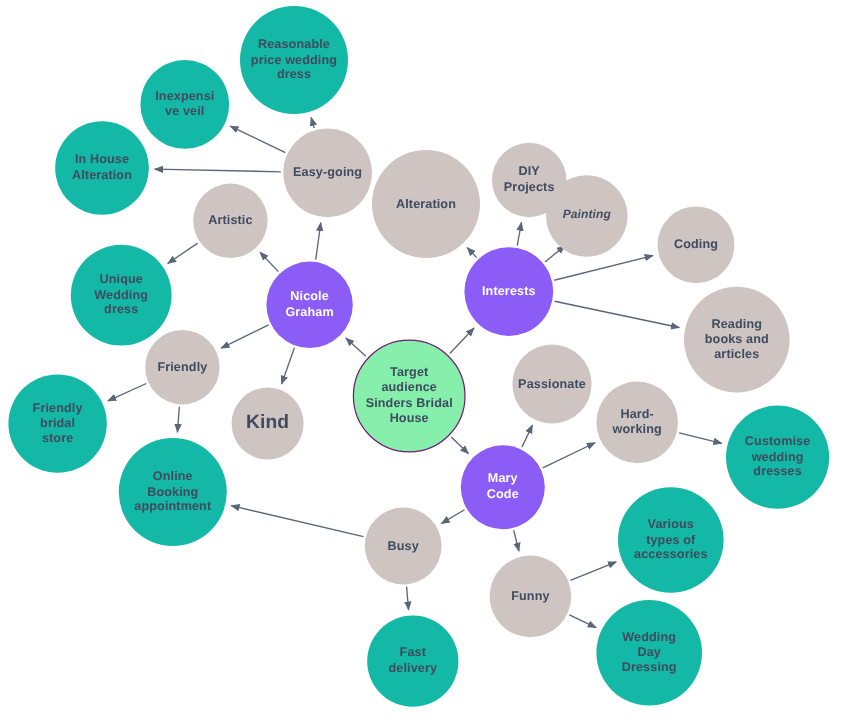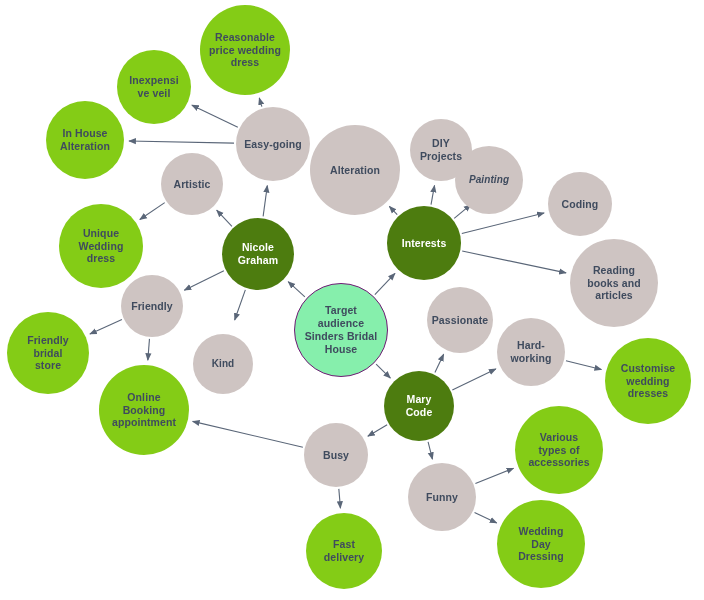--- a/index.html
+++ b/index.html
@@ -36,23 +36,23 @@
     color: #3f4b5e;
     font-weight: bold;
     letter-spacing: 0.1px;
     line-height: 1.22;
   }
   .node .label {
     display: block;
     padding: 0 4px;
     white-space: pre-line;
   }
-  .n-pink  { background: #84cc16; }
+  .n-pink  { background: #14b8a6; }
   .n-mauve { background: #cec4c2; }
-  .n-dark  { background: #4d7c0f; color: #ffffff; }
+  .n-dark  { background: #8b5cf6; color: #ffffff; }
   .n-white {
     background: #86efac;
     border: 1px solid #701a75;
   }
 </style>
 </head>
 <body>
 
 <div id="canvas">
   <svg id="edges" viewBox="0 0 704 600">
@@ -109,21 +109,21 @@
       </div>
       <div class="node n-mauve" style="left: 236px; top: 107px; width: 74px; height: 74px; font-size: 10.5px;">
         <span class="label">Easy-going</span>
       </div>
       <div class="node n-mauve" style="left: 161px; top: 153px; width: 62px; height: 62px; font-size: 10.5px;">
         <span class="label">Artistic</span>
       </div>
       <div class="node n-mauve" style="left: 121px; top: 275px; width: 62px; height: 62px; font-size: 10.5px;">
         <span class="label">Friendly</span>
       </div>
-      <div class="node n-mauve" style="left: 193px; top: 334px; width: 60px; height: 60px; font-size: 10px;">
+      <div class="node n-mauve" style="left: 193px; top: 323px; width: 60px; height: 60px; font-size: 16px;">
         <span class="label">Kind</span>
       </div>
       <div class="node n-pink" style="left: 200px; top: 5px; width: 90px; height: 90px; font-size: 10.5px;">
         <span class="label">Reasonable
 price wedding
 dress</span>
       </div>
       <div class="node n-pink" style="left: 117px; top: 50px; width: 74px; height: 74px; font-size: 10.5px;">
         <span class="label">Inexpensi
 ve veil</span>

